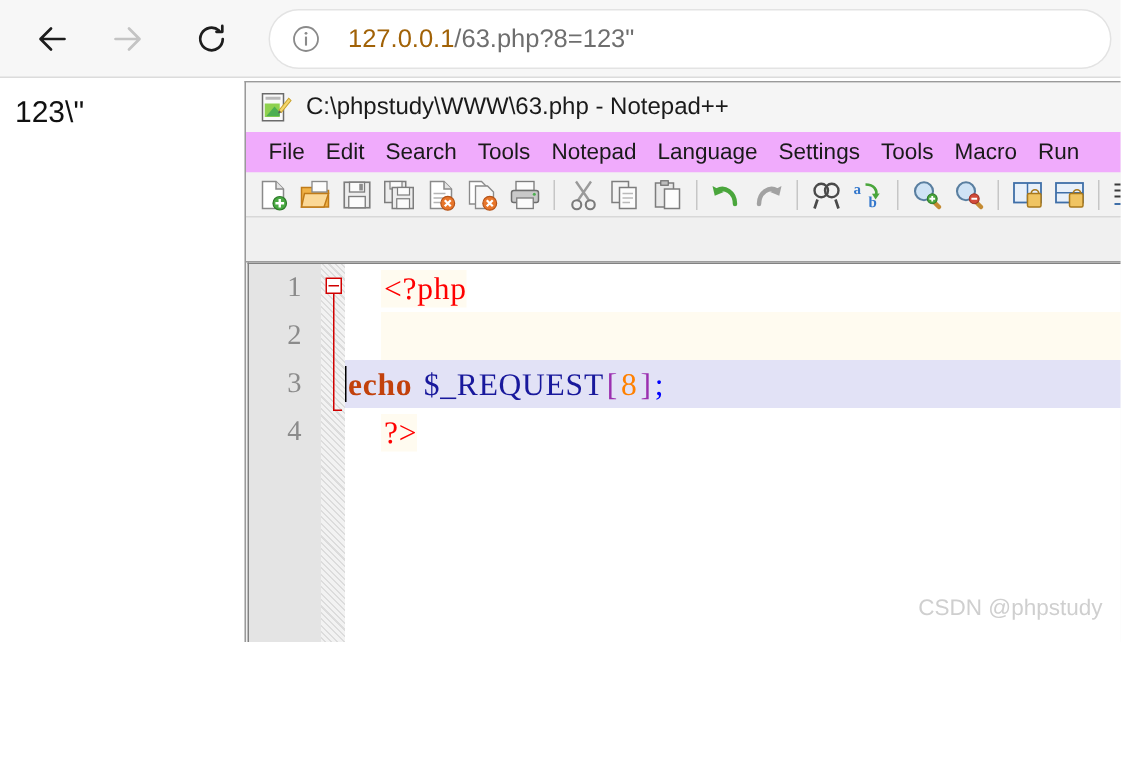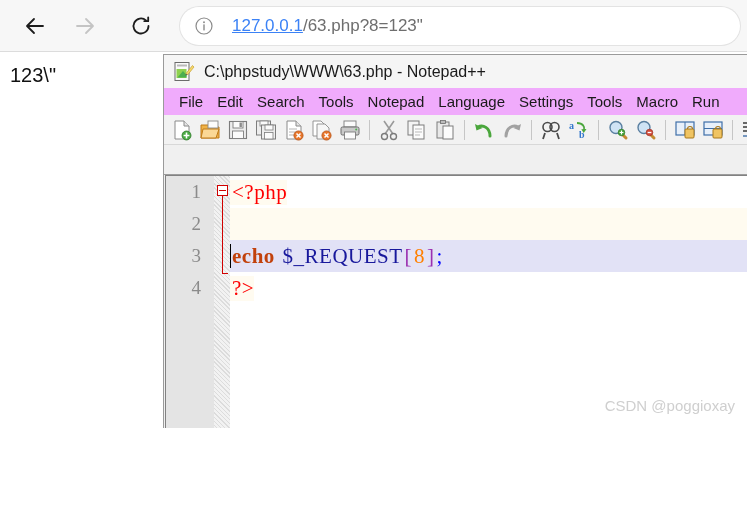--- a/index.html
+++ b/index.html
@@ -67,21 +67,21 @@
     flex: none;
   }
   #url-text {
     margin-left: 18px;
     font-size: 17px;
     color: #6e6e6e;
     white-space: nowrap;
     letter-spacing: 0px;
     font-family: "Liberation Sans", sans-serif;
   }
-  #url-text .host { color: #3b82f6; text-decoration: underline; }
+  #url-text .host { color: #a16207; }
 
   #page-body {
     position: absolute;
     left: 0;
     top: 53px;
     width: 747px;
     height: 460px;
     background: #ffffff;
   }
   #page-output {
@@ -266,21 +266,21 @@
     padding-right: 5px;
     box-sizing: border-box;
   }
   .code-text {
     font-family: "Liberation Serif", serif;
     font-size: 21px;
     white-space: pre;
     letter-spacing: 0.5px;
     padding-left: 2px;
   }
-  .php-bg  { background: #fffbf0; }
+  .php-bg  { background: #fffbf0; margin-left: 24px; }
   .cur-bg  { background: #e2e2f6; }
 
   .tok-tag   { color: #ff0000; }
   .tok-kw    { color: #c2410c; font-weight: bold; }
   .tok-var   { color: #18189c; }
   .tok-brk   { color: #9b30b0; }
   .tok-num   { color: #ff8000; }
   .tok-punc  { color: #0000ff; }
 
   
@@ -593,14 +593,14 @@
           <span class="code-text tok-punc">;</span>
       </div>
 
       <div class="code-line" style="top:96px">
         <span class="code-text php-bg tok-tag">?&gt;</span>
       </div>
 
     </div>
   </div>
 
-  <div id="watermark">CSDN @poggioxay</div>
+  <div id="watermark">CSDN @phpstudy</div>
 </div>
 
 </body></html>

